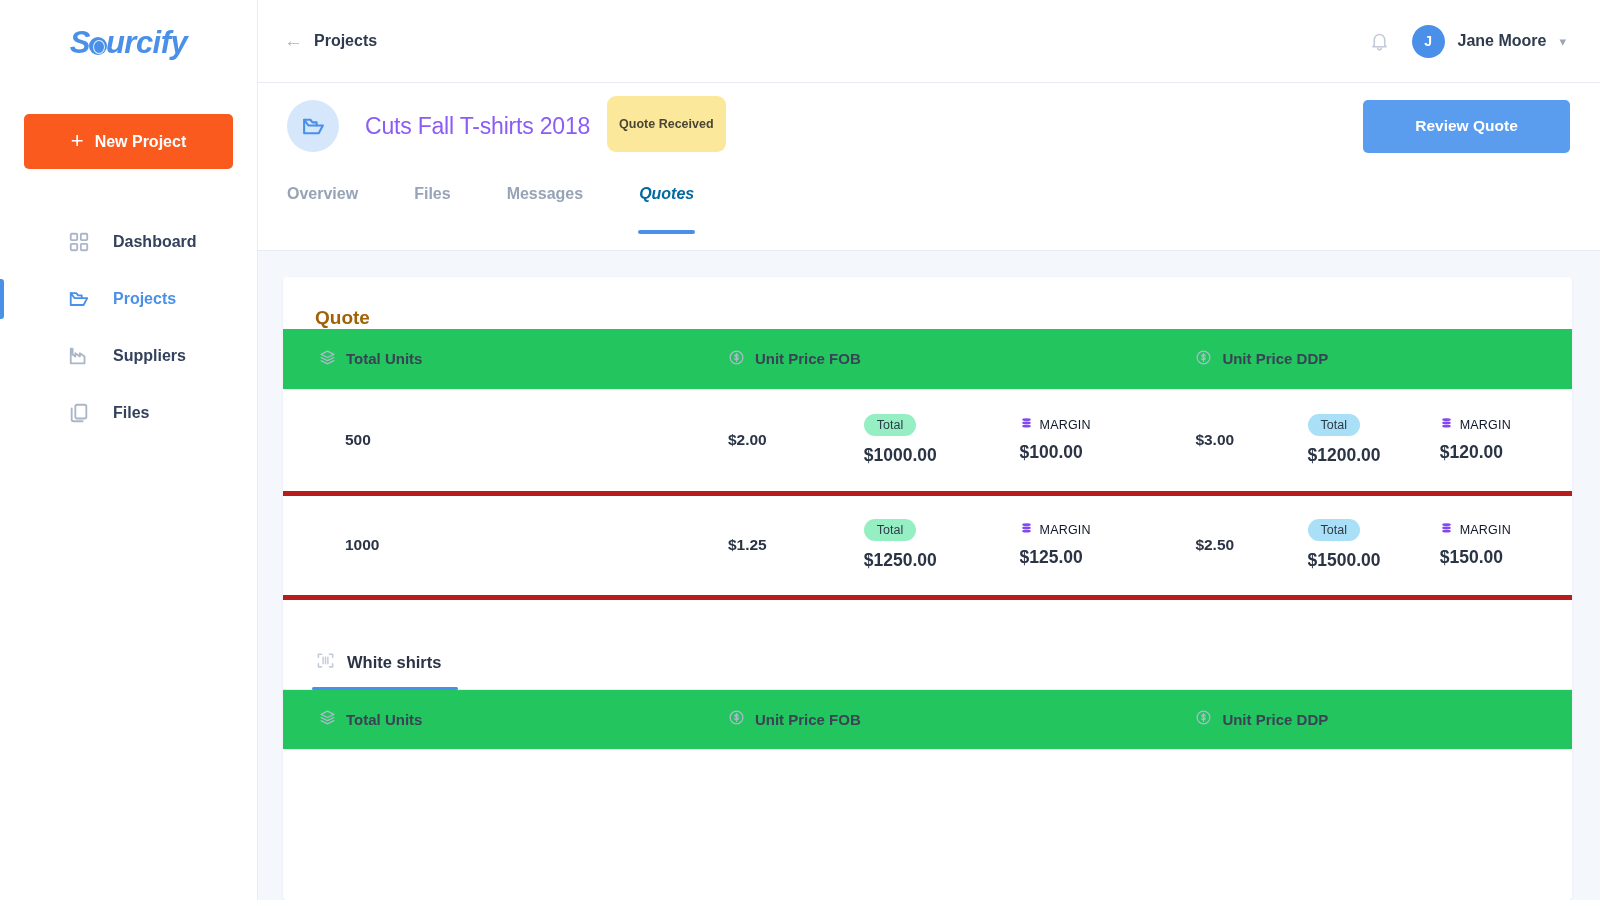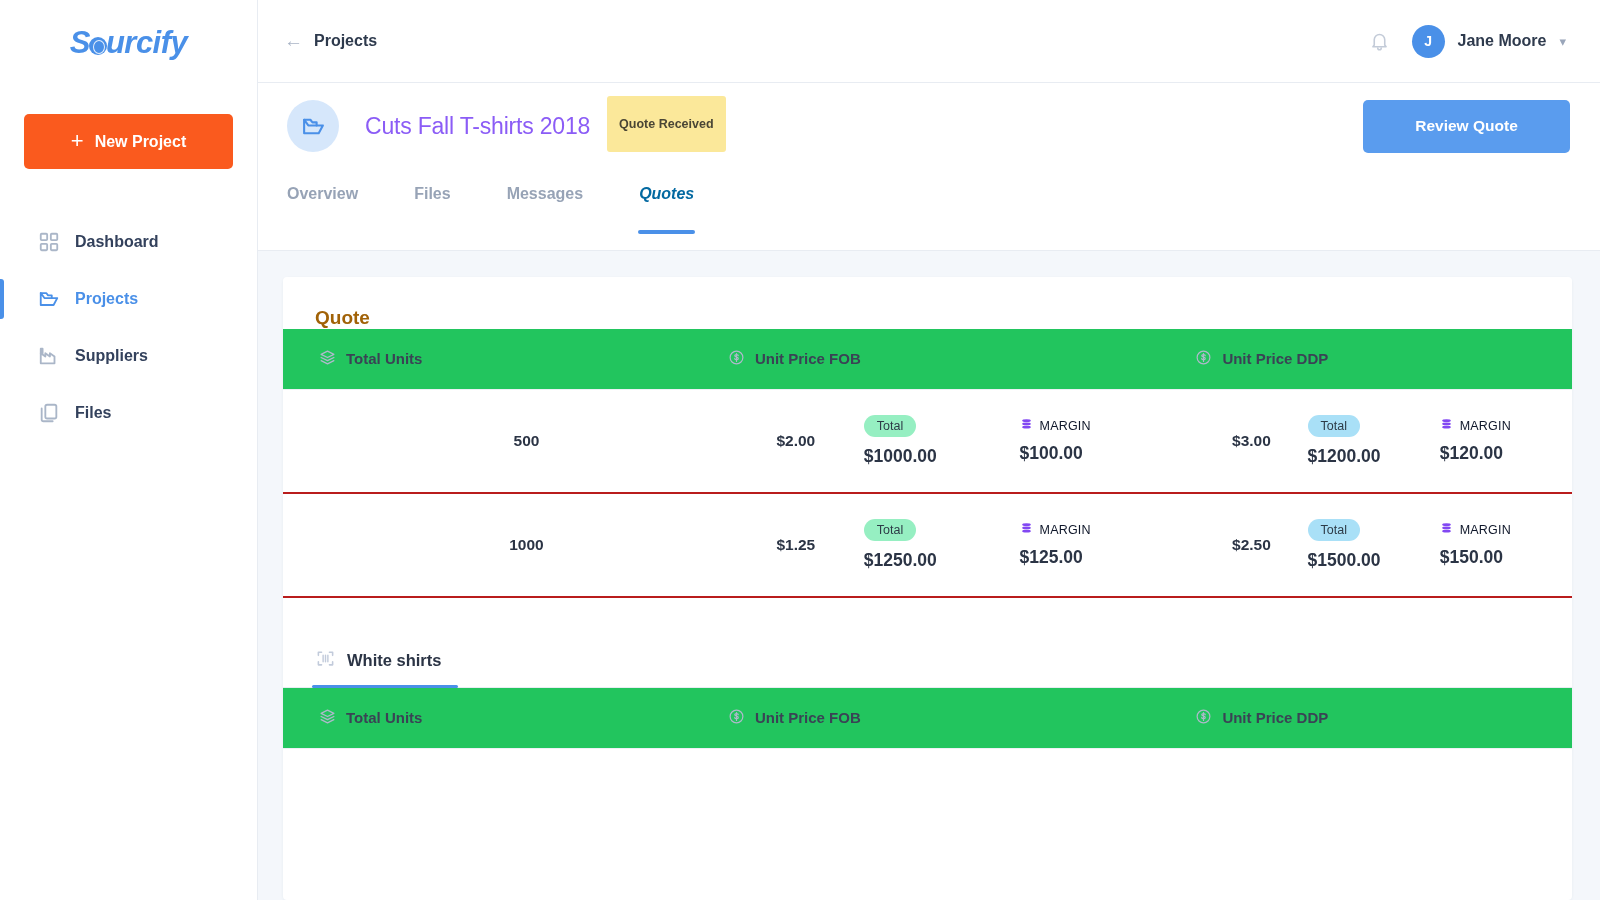--- a/index.html
+++ b/index.html
@@ -47,21 +47,21 @@
     cursor: pointer; border: none; width: calc(100% - 48px);
     font-family: "Liberation Sans", sans-serif;
   }
   .new-project-btn .plus {
     font-size: 22px; font-weight: 400; line-height: 1;
     position: relative; top: -1px;
   }
   .nav { margin-top: 44px; }
   .nav-item {
     height: 57px; display: flex; align-items: center;
-    padding-left: 38px; gap: 15px;
+    padding-left: 68px; gap: 23px;
     position: relative; cursor: pointer;
     font-size: 16px; font-weight: 600; color: #33415c;
   }
   .nav-item.active { color: #4a90e8; }
   .nav-item.active::before {
     content: ""; position: absolute; left: 0; top: 50%;
     transform: translateY(-50%);
     width: 4px; height: 40px; background: #4a90e8;
     border-radius: 0 3px 3px 0;
   }
@@ -102,21 +102,21 @@
   .proj-icon {
     width: 52px; height: 52px; border-radius: 50%;
     background: #d6e7fb; display: flex; align-items: center; justify-content: center;
     margin-right: 26px;
   }
   .proj-title { font-size: 23px; font-weight: 500; color: #8b5cf6; letter-spacing: -0.2px;}
   .status-badge {
     margin-left: 17px;
     background: #fbe89a; color: #4a4635;
     font-size: 12.5px; font-weight: 600;
-    padding: 21px 12px; border-radius: 3px;
+    padding: 21px 12px; border-radius: 9px;
     display: inline-block; position: relative; top: -2px;
   }
   .review-btn {
     margin-left: auto;
     width: 207px; height: 53px; border-radius: 5px;
     background: #5a9cee; color: #fff;
     font-size: 15.5px; font-weight: 600;
     display: flex; align-items: center; justify-content: center;
     cursor: pointer; border: none;
     font-family: "Liberation Sans", sans-serif;
@@ -172,23 +172,23 @@
   table.qt { width: 100%; border-collapse: collapse; table-layout: fixed; }
   table.qt thead th {
     background: #22c55e;
     text-align: left; font-size: 15px; font-weight: 600; color: #3a4355;
     padding: 18px 0 18px 0; height: 60px;
     border-bottom: 1px solid #edf1f6;
     vertical-align: middle;
   }
   .th-inner { display: flex; align-items: center; gap: 10px; }
   table.qt tbody td {
-    border-bottom: 2px solid #b91c1c;
+    border-bottom: 5px solid #b91c1c;
     height: 104px; vertical-align: middle;
-    font-size: 15.5px; font-weight: 600; color: #2b3445; text-align: center;
+    font-size: 15.5px; font-weight: 600; color: #2b3445;
   }
   .cell-stack { display: flex; flex-direction: column; gap: 9px; align-items: flex-start; }
   .pill {
     font-size: 12.5px; font-weight: 500; padding: 4px 13px;
     border-radius: 11px; color: #2d3b47; display: inline-block;
   }
   .pill.green { background: #96efc2; }
   .pill.blue  { background: #a9e0f7; }
   .mlabel {
     display: flex; align-items: center; gap: 7px;

